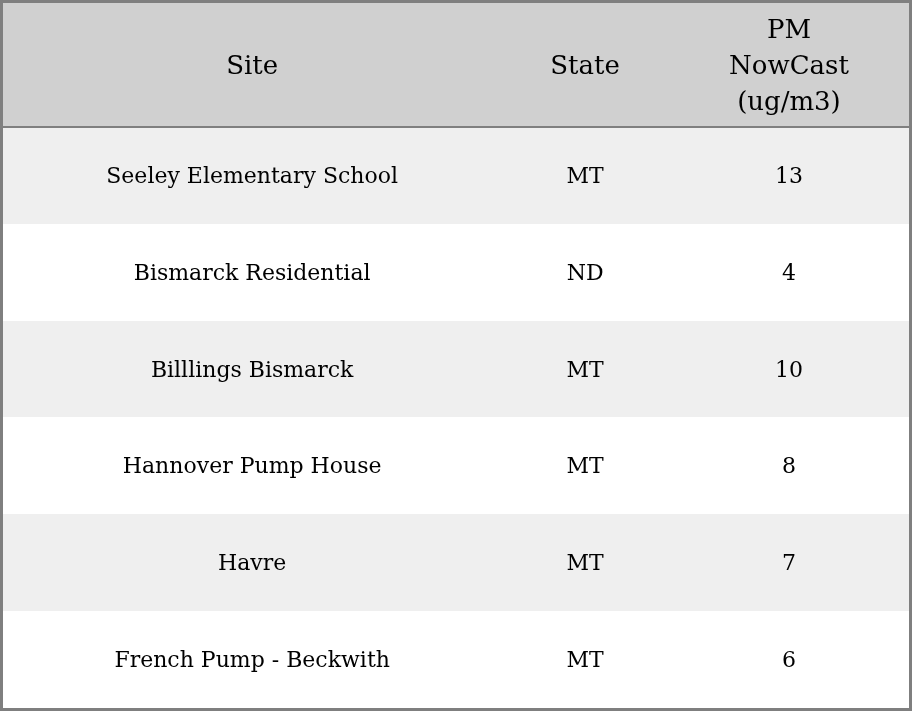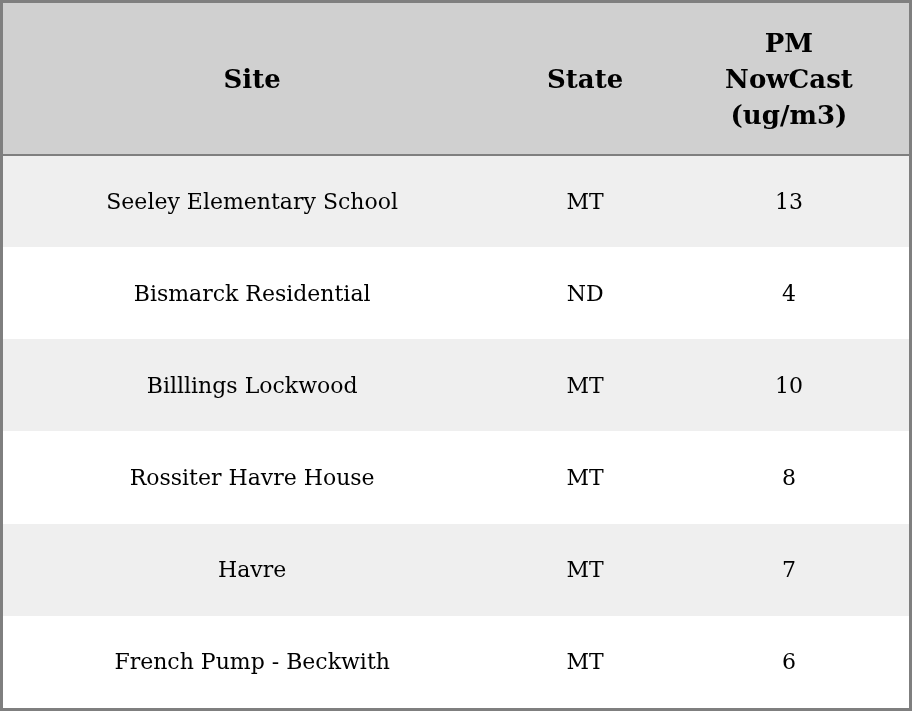--- a/index.html
+++ b/index.html
@@ -16,25 +16,25 @@
   }
   table {
     width: 100%; height: 100%;
     border-collapse: collapse;
     table-layout: fixed;
   }
   col.c-site  { width: 55%; }
   col.c-state { width: 18.5%; }
   col.c-pm    { width: 26.5%; }
   thead th {
-    height: 152px;
+    height: 124px;
     background: #d0d0d0;
     border-bottom: 2px solid #7f7f7f;
     font-size: 26px;
-    font-weight: bold;
+    font-weight: normal;
     line-height: 36px;
     text-align: center;
     vertical-align: middle;
   }
   th .hdr-label { display: inline-block; }
   th .hdr-label.wrap { max-width: 140px; }
   tbody td {
     height: 57.7px;
     font-size: 22px;
     text-align: center;
@@ -72,26 +72,26 @@
         <td>Seeley Elementary School</td>
         <td>MT</td>
         <td>13</td>
       </tr>
       <tr>
         <td>Bismarck Residential</td>
         <td>ND</td>
         <td>4</td>
       </tr>
       <tr>
-        <td>Billlings Lockwood</td>
+        <td>Billlings Bismarck</td>
         <td>MT</td>
         <td>10</td>
       </tr>
       <tr>
-        <td>Rossiter Havre House</td>
+        <td>Hannover Pump House</td>
         <td>MT</td>
         <td>8</td>
       </tr>
       <tr>
         <td>Havre</td>
         <td>MT</td>
         <td>7</td>
       </tr>
       <tr>
         <td>French Pump - Beckwith</td>

